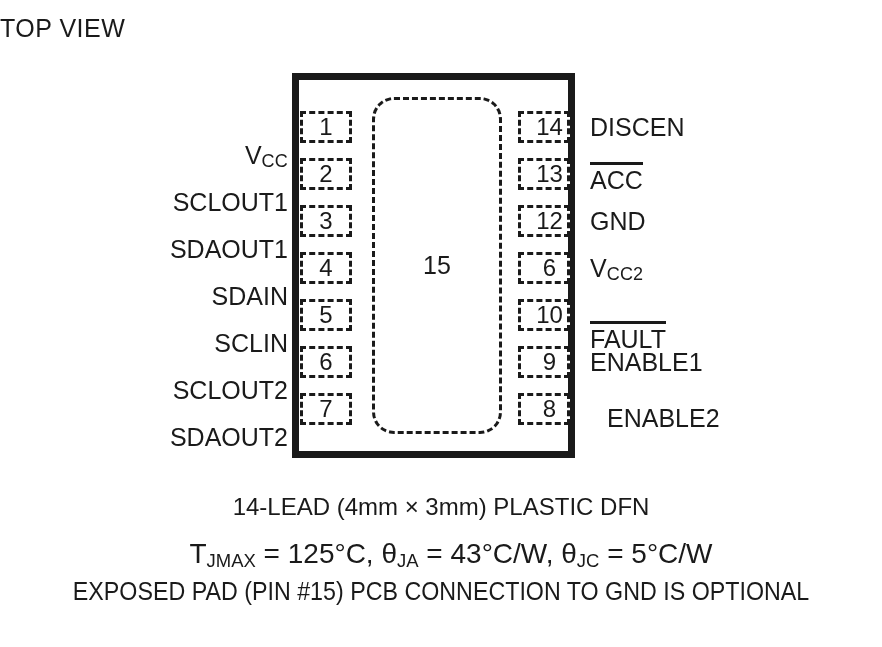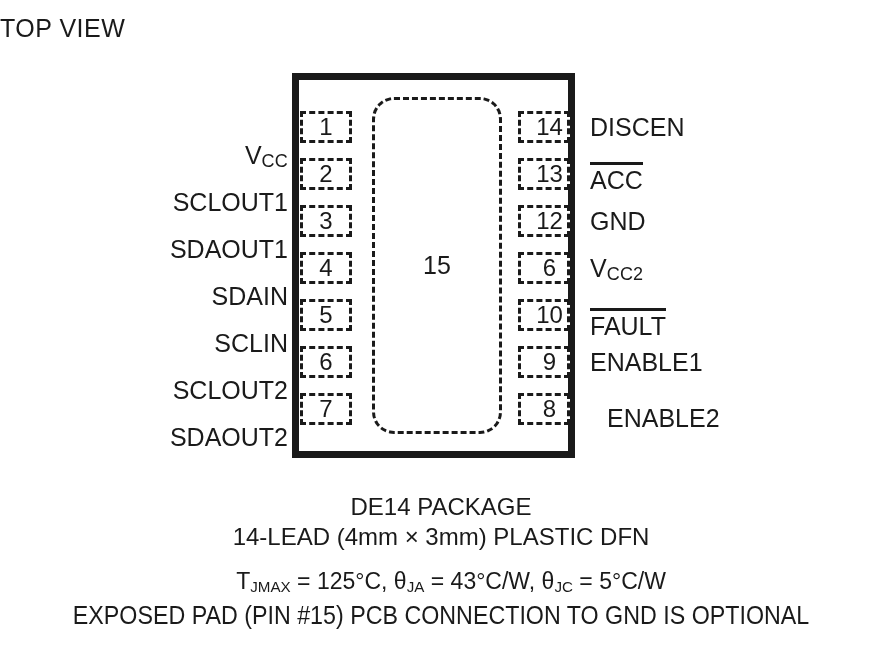--- a/index.html
+++ b/index.html
@@ -130,22 +130,22 @@
   }
   .caption-line {
     font-size: 24px;
     line-height: 30px;
     white-space: nowrap;
   }
   #caption-thermal-group {
     margin-top: 16px;
   }
   .caption-line.thermal {
-    font-size: 23px;
-    line-height: 26px;
+    font-size: 28px;
+    line-height: 31px;
     padding-left: 20px;
   }
   .caption-line.condensed {
     font-size: 25px;
     line-height: 31px;
     transform: scaleX(0.93);
     transform-origin: center;
   }
   .sub-small {
     font-size: 0.66em;
@@ -160,21 +160,20 @@
 <div id="package-body"></div>
 
 <div id="exposed-pad">
   <span id="exposed-pad-number">15</span>
 </div>
 
 <div id="left-pins"></div>
 <div id="right-pins"></div>
 
 <div id="caption">
-  <div class="caption-line">DE14 PACKAGE</div>
   <div class="caption-line">14-LEAD (4mm × 3mm) PLASTIC DFN</div>
 
   <div id="caption-thermal-group">
     <div class="caption-line thermal">
       <span>T</span><span class="sub-small">JMAX</span><span> = 125°C, </span><span>θ</span><span class="sub-small">JA</span><span> = 43°C/W, </span><span>θ</span><span class="sub-small">JC</span><span> = 5°C/W</span>
     </div>
     <div class="caption-line condensed">EXPOSED PAD (PIN #15) PCB CONNECTION TO GND IS OPTIONAL</div>
   </div>
 </div>
 
@@ -218,21 +217,21 @@
     <span>12</span>
   </div>
 <div class="pin-label right" style="top: 209px;">GND</div>
 <div class="pin-lead right" style="top: 252px;">
     <span>6</span>
   </div>
 <div class="pin-label right" style="top: 256px;">V<span class="sub">CC2</span></div>
 <div class="pin-lead right" style="top: 299px;">
     <span>10</span>
   </div>
-<div class="pin-label right" style="top: 308px;"><span class="ovl">FAULT</span></div>
+<div class="pin-label right" style="top: 321px;"><span class="ovl">FAULT</span></div>
 <div class="pin-lead right" style="top: 346px;">
     <span>9</span>
   </div>
 <div class="pin-label right" style="top: 350px;">ENABLE1</div>
 <div class="pin-lead right" style="top: 393px;">
     <span>8</span>
   </div>
 <div class="pin-label right" style="top: 406px; margin-left: 17px;">ENABLE2</div>
 
 </body></html>

